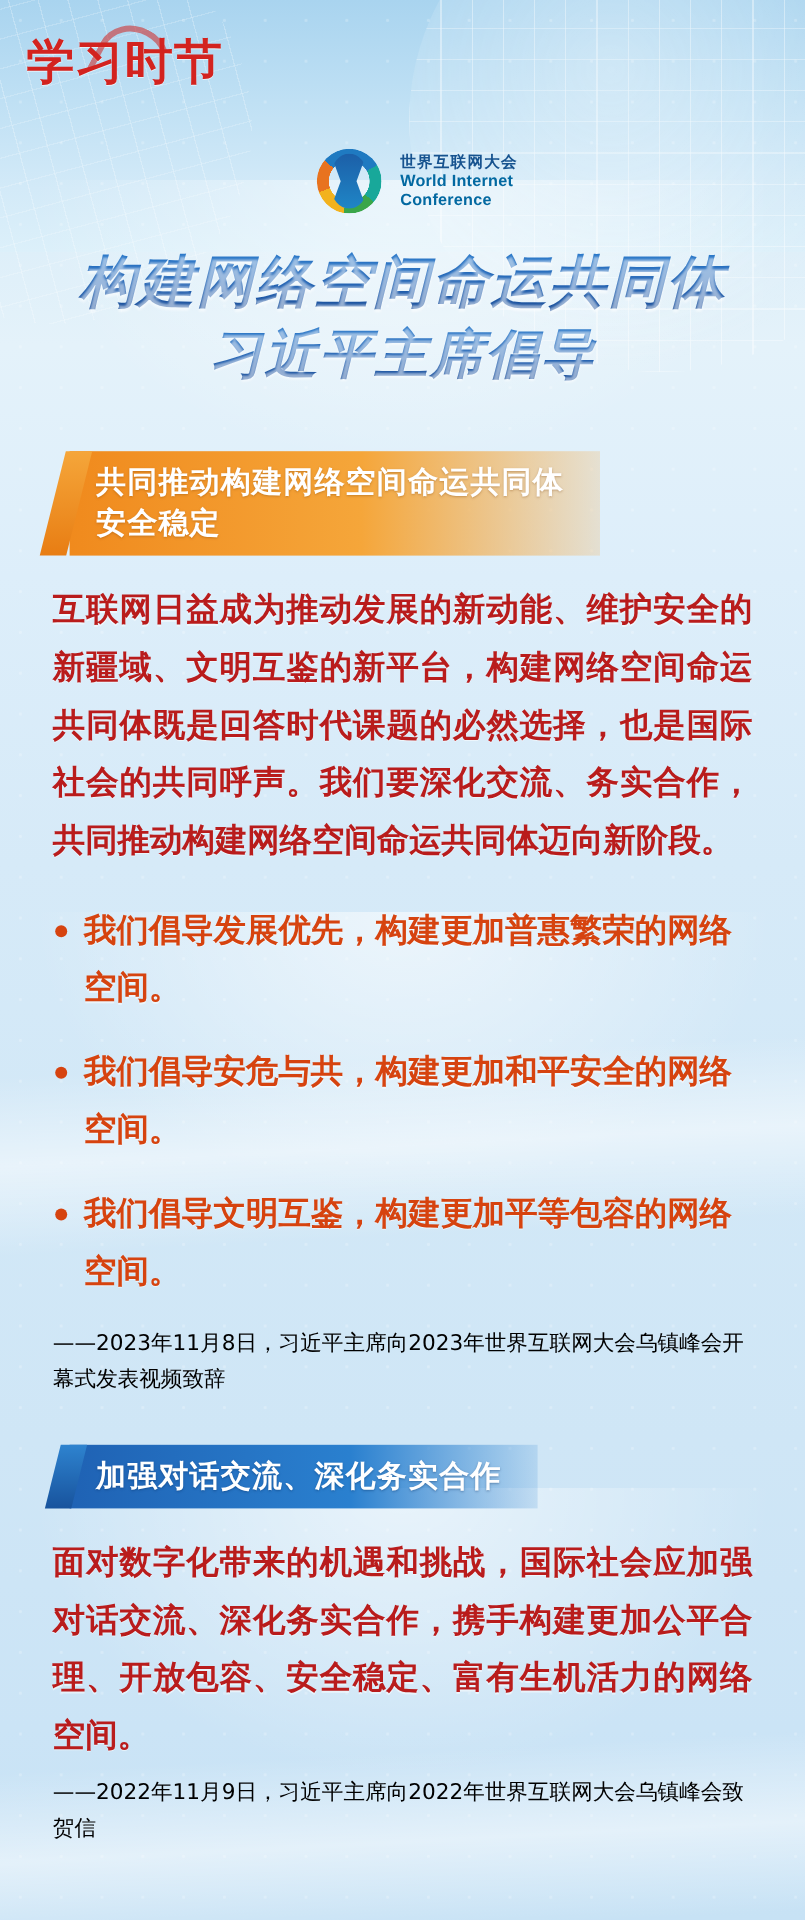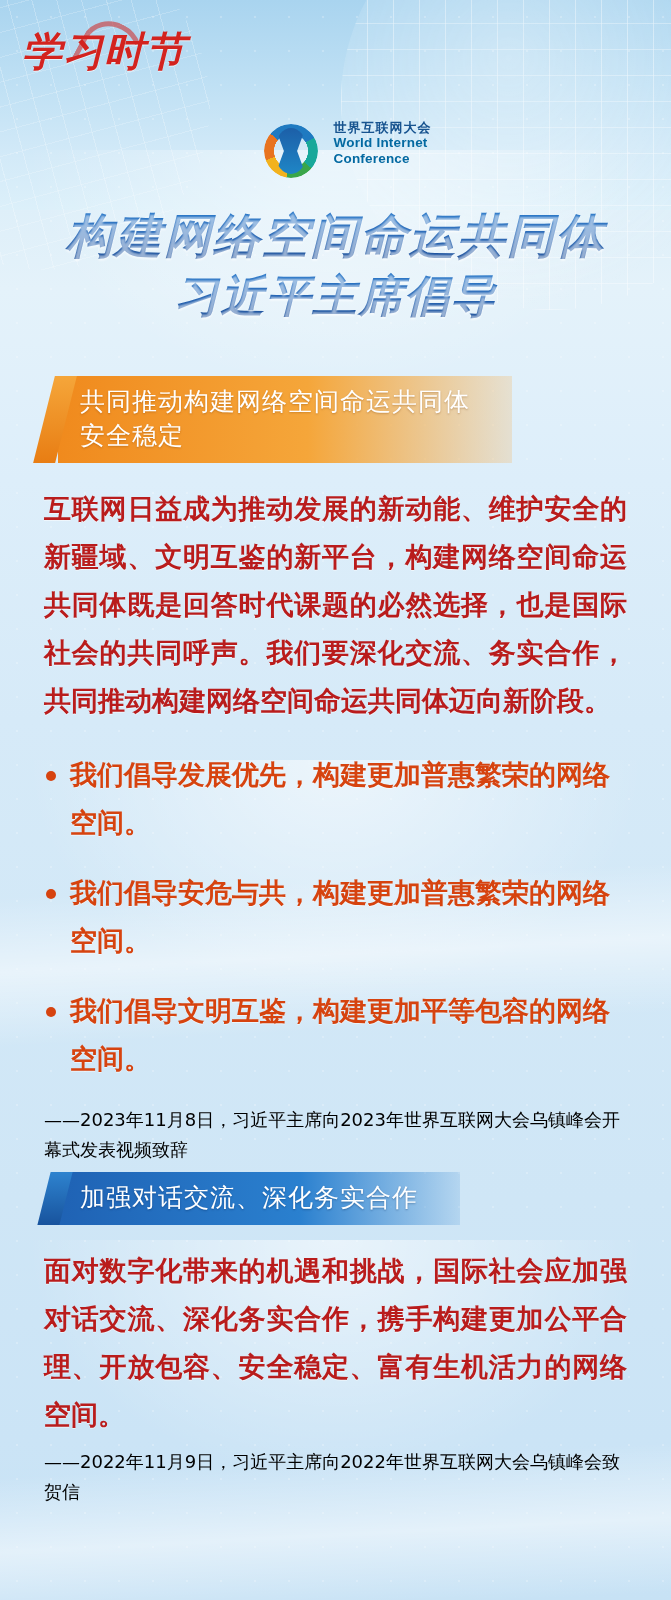--- a/index.html
+++ b/index.html
@@ -67,21 +67,20 @@
   
   .brand {
     position: absolute; top: 24px; left: 22px;
     z-index: 5;
     display: flex; align-items: center;
   }
   .brand-text {
     font-family: "DejaVu Sans", sans-serif;
     font-size: 40px;
     font-weight: bold;
-    font-style: italic;
     letter-spacing: 1px;
     color: #d3231f;
     text-shadow: 0 1px 0 rgba(255,255,255,0.6);
     white-space: nowrap;
   }
   .brand-swoosh {
     position: absolute;
     left: 58px; top: -2px;
     width: 62px; height: 56px;
     border-radius: 50% 50% 50% 10%;
@@ -89,21 +88,21 @@
     border-right-color: transparent;
     border-bottom-color: transparent;
     transform: rotate(28deg);
     pointer-events: none;
   }
 
   
   .wic {
     position: absolute; top: 120px; left: 0; right: 0;
     z-index: 5;
-    display: flex; justify-content: center; 
+    display: flex; justify-content: center; align-items: center;
     gap: 12px;
     margin-left: 20px;
   }
   .wic-mark {
     position: relative;
     width: 62px; height: 62px;
   }
   .wic-mark .ring {
     position: absolute; inset: 4px;
     border-radius: 50%;
@@ -142,31 +141,31 @@
     background-clip: text;
     color: transparent;
     text-shadow: 0 2px 2px rgba(255,255,255,0.55);
   }
   .headline-line.l1 { font-size: 44px; line-height: 58px; }
   .headline-line.l2 { font-size: 47px; line-height: 62px; }
 
   
   .section { position: absolute; left: 0; right: 0; z-index: 5; }
   .sec1 { top: 376px; }
-  .sec2 { top: 1172px; }
+  .sec2 { top: 1204px; }
 
   .sec-head {
     position: relative;
     margin: 0 0 0 58px;
     display: inline-block;
-    padding: 9px 42px 10px 22px;
+    padding: 9px 30px 10px 22px;
     background: linear-gradient(90deg, #f08a1d 0%, #f5a63a 55%, rgba(245,178,90,0.25) 100%);
     color: #ffffff;
     font-family: "DejaVu Sans", sans-serif;
-    font-weight: normal;
+    font-weight: bold;
     font-size: 25px;
     line-height: 34px;
     letter-spacing: 1px;
     text-shadow: 0 1px 2px rgba(120,60,0,0.35);
   }
   .sec-head::before {
     content: "";
     position: absolute;
     left: -14px; top: 0; bottom: 0;
     width: 22px;
@@ -263,21 +262,21 @@
 </div>
 
 <div class="section sec1">
   <div class="sec-head">
     <span class="hl-line">共同推动构建网络空间命运共同体</span>
     <span class="hl-line">安全稳定</span>
   </div>
   <p class="body-text">互联网日益成为推动发展的新动能、维护安全的新疆域、文明互鉴的新平台，构建网络空间命运共同体既是回答时代课题的必然选择，也是国际社会的共同呼声。我们要深化交流、务实合作，共同推动构建网络空间命运共同体迈向新阶段。</p>
   <ul class="bullets">
     <li>我们倡导发展优先，构建更加普惠繁荣的网络空间。</li>
-    <li>我们倡导安危与共，构建更加普惠繁荣的网络空间。</li>
+    <li>我们倡导安危与共，构建更加和平安全的网络空间。</li>
     <li>我们倡导文明互鉴，构建更加平等包容的网络空间。</li>
   </ul>
   <p class="source">——2023年11月8日，习近平主席向2023年世界互联网大会乌镇峰会开幕式发表视频致辞</p>
 </div>
 
 <div class="section sec2">
   <div class="sec-head blue">
     <span class="hl-line">加强对话交流、深化务实合作</span>
   </div>
   <p class="body-text">面对数字化带来的机遇和挑战，国际社会应加强对话交流、深化务实合作，携手构建更加公平合理、开放包容、安全稳定、富有生机活力的网络空间。</p>

